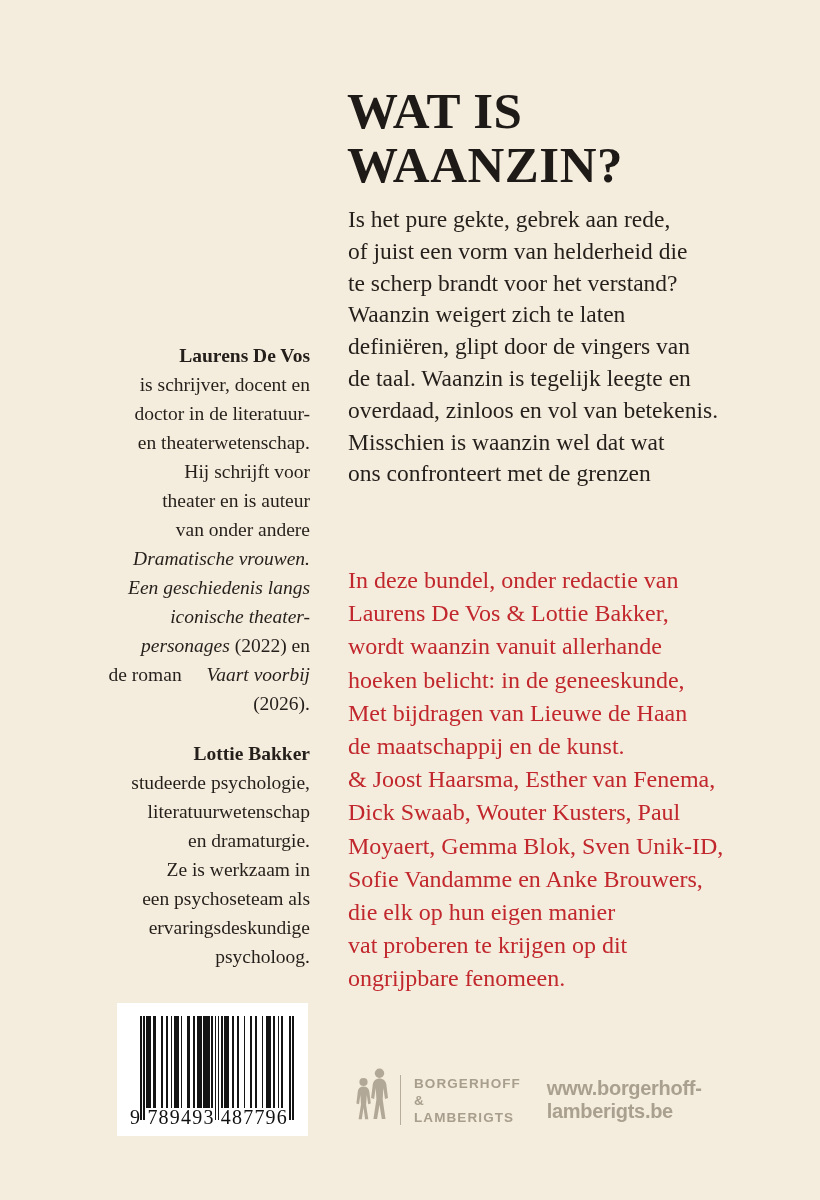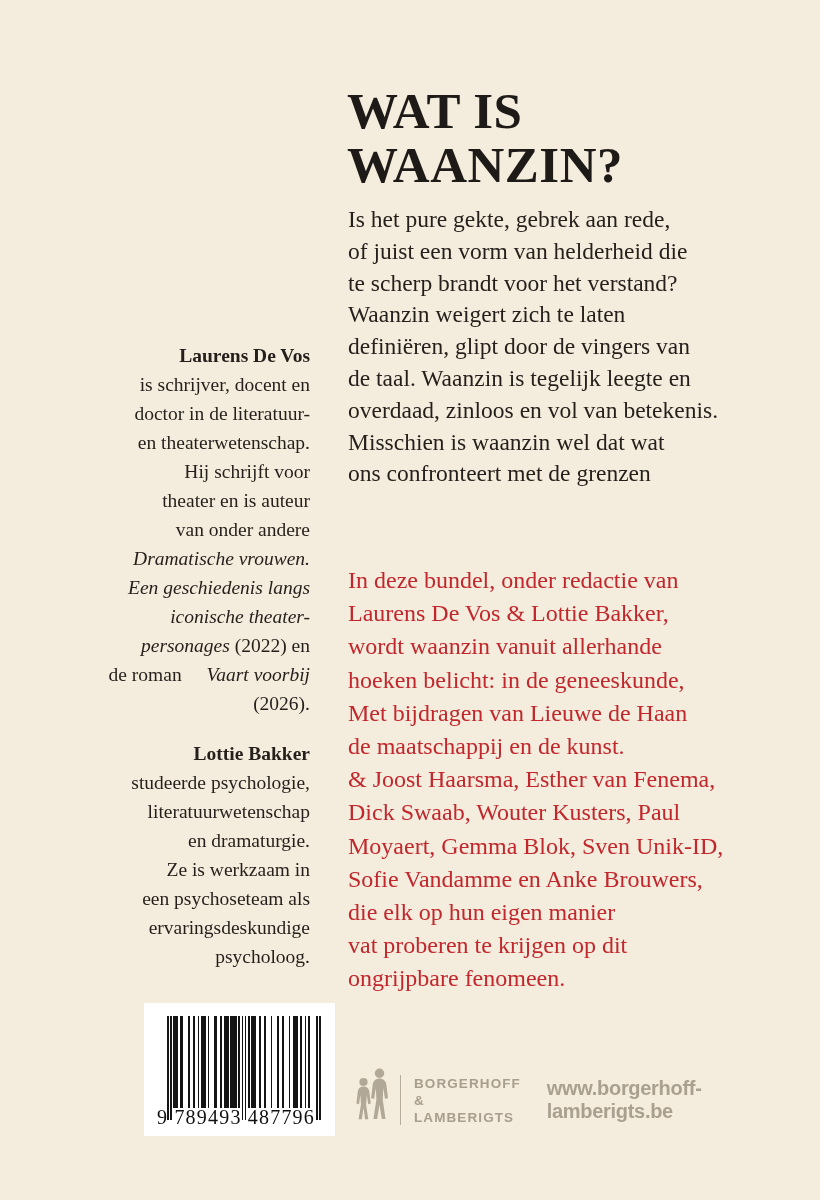--- a/index.html
+++ b/index.html
@@ -58,21 +58,20 @@
   .bio + .bio { margin-top: 21px; }
 
   
   .barcode {
     position: absolute;
     left: 117px; top: 1003px;
     width: 191px; height: 133px;
     background: #ffffff;
     box-sizing: border-box;
     padding: 13px 17px 0 23px;
-    margin-left: 27px;
   }
   .barcode svg { display: block; }
   .barcode-digits {
     margin-top: -14px;
     margin-left: -10px;
     font-family: "Liberation Serif", "DejaVu Serif", serif;
     font-size: 20px;
     letter-spacing: 1.2px;
     color: #111;
     white-space: nowrap;

